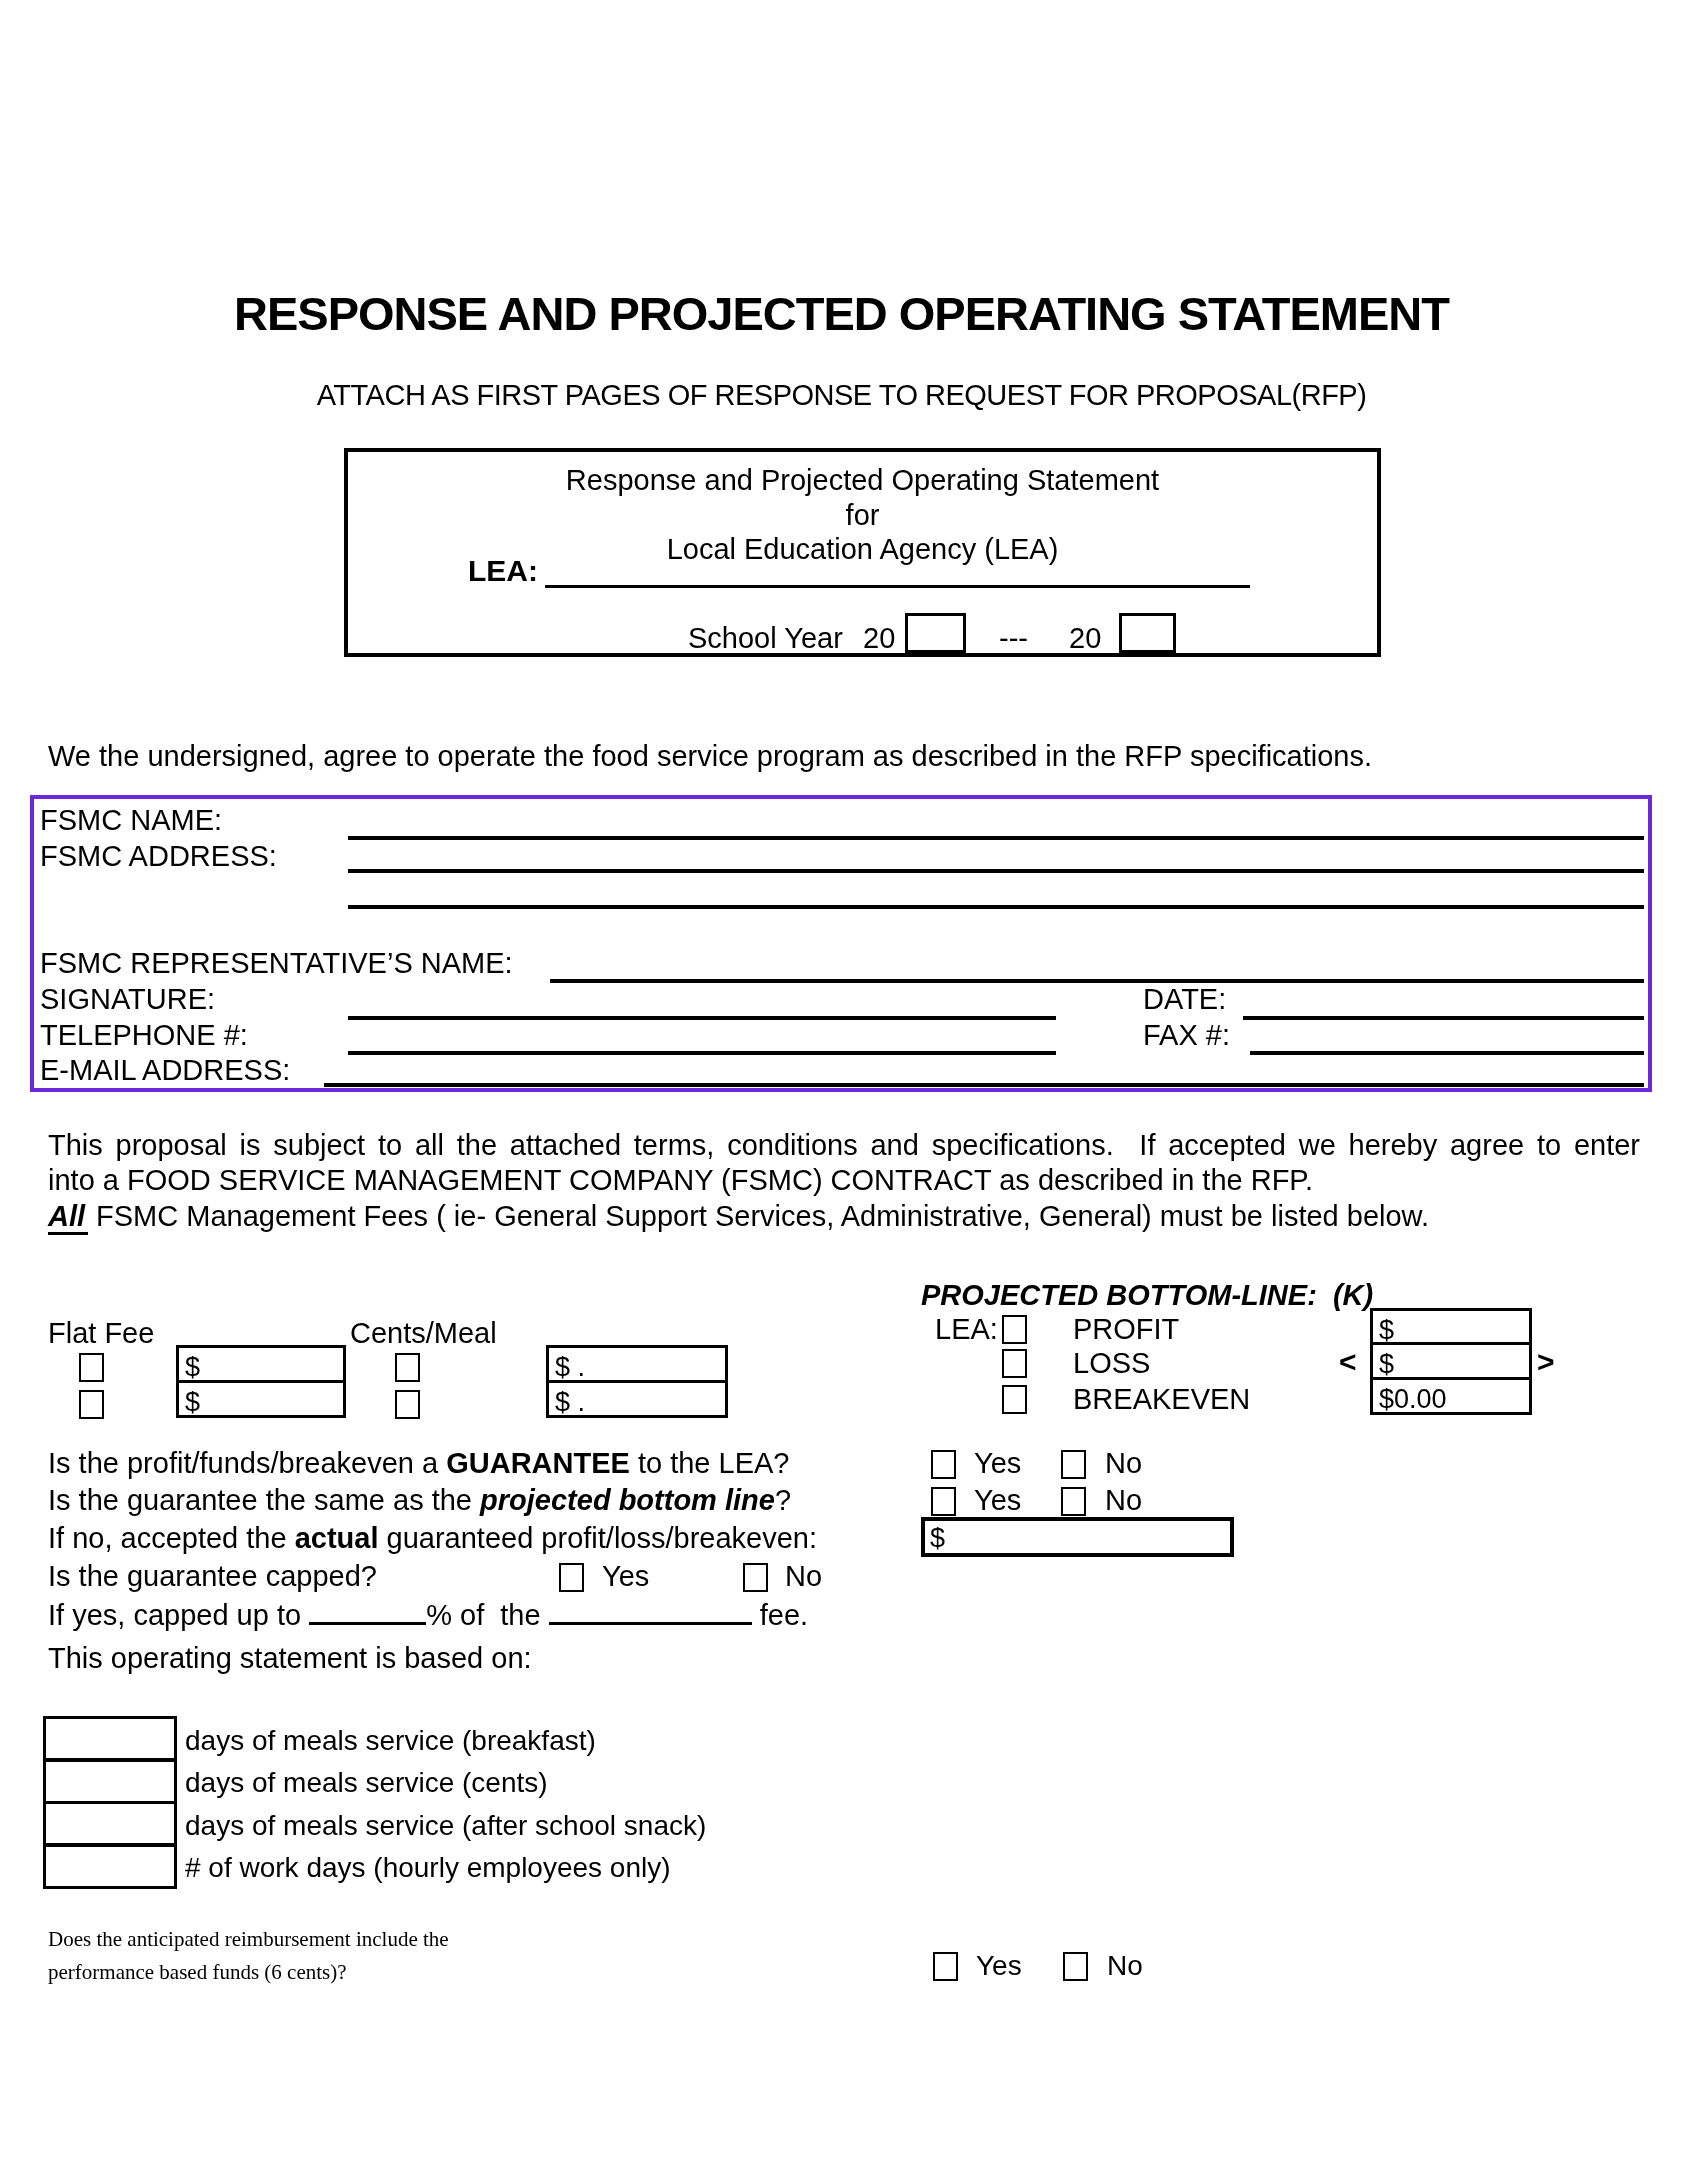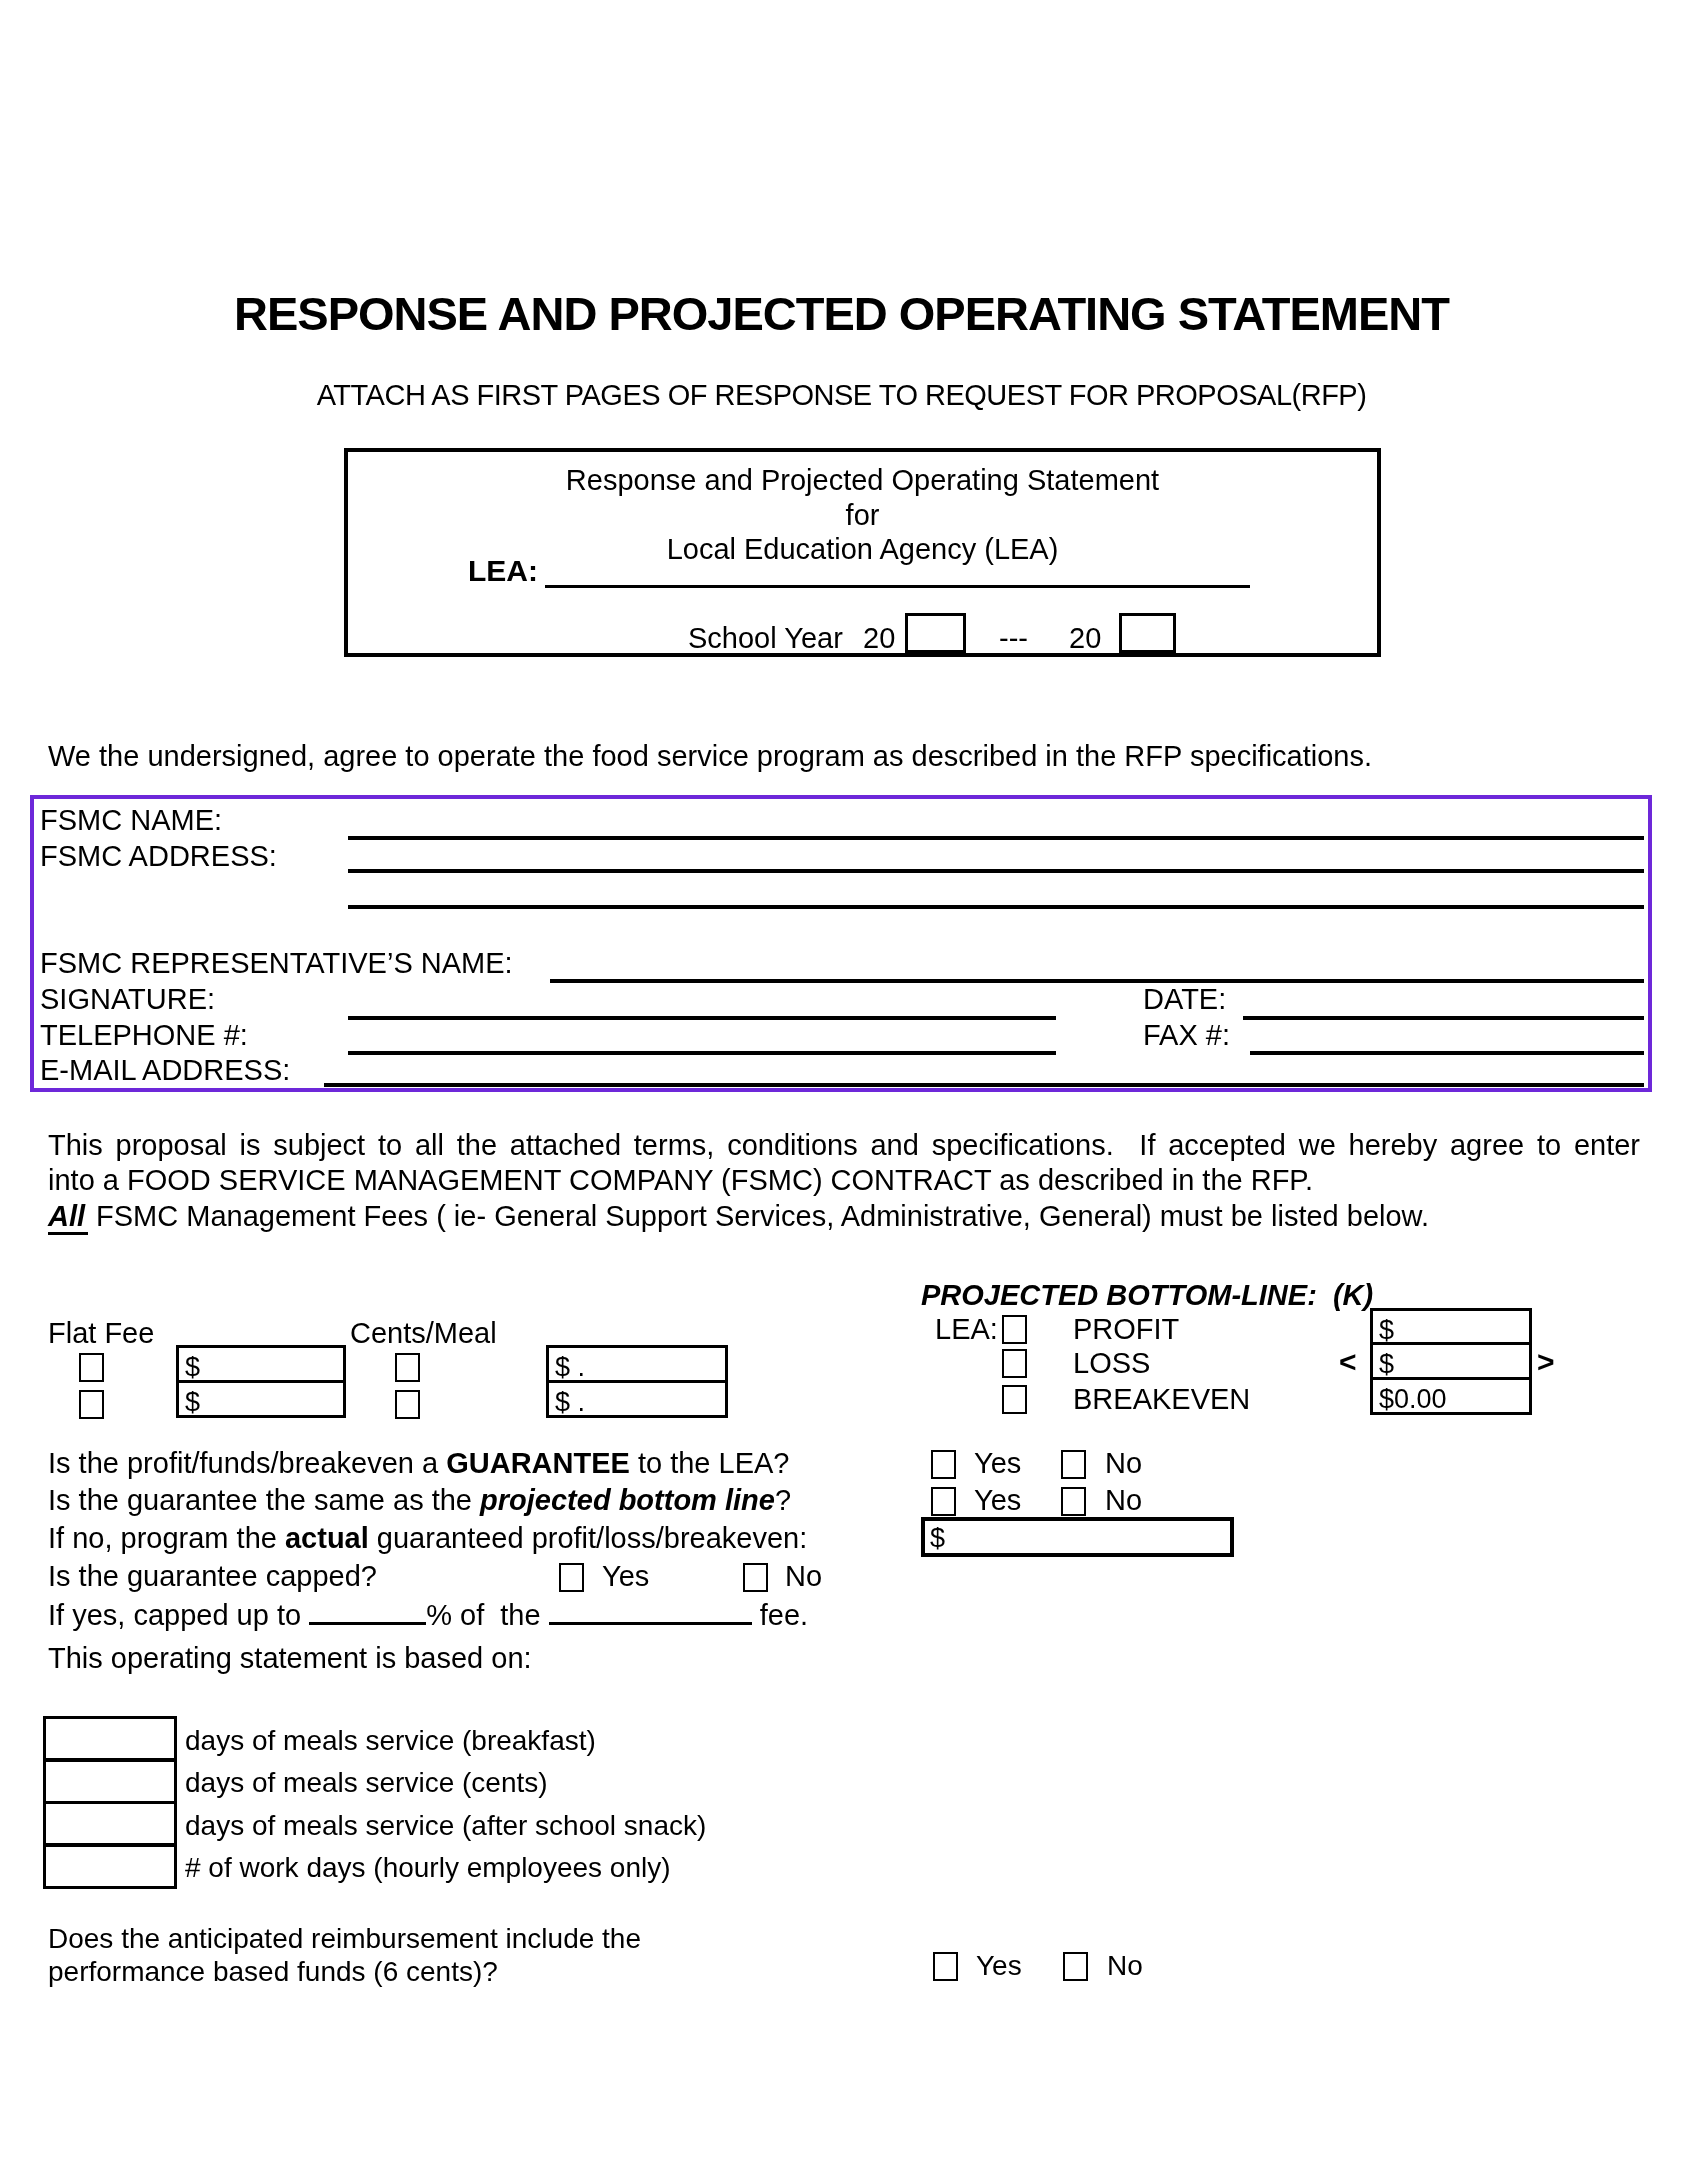--- a/index.html
+++ b/index.html
@@ -32,21 +32,21 @@
   .just { text-align:justify; text-align-last:justify; }
   .allw { font-weight:bold; font-style:italic; border-bottom:3px solid #000;
           padding-right:3px; }
   .feeh { position:absolute; left:48px; top:1271px; font-weight:bold; font-size:31px; }
   .feeh .allbig { font-size:34px; margin:0 22px 0 10px; border-bottom-width:4px; }
   .blank { display:inline-block; height:27px; border-bottom:3px solid #000; }
   .qbox { position:absolute; left:921px; top:1517px; width:313px; height:40px;
           border:4px solid #000; font-size:27px; padding:2px 0 0 5px; }
   .daybox { position:absolute; left:43px; width:134px; height:46px; border:3px solid #000; }
   .daylab { position:absolute; left:185px; font-size:28px; }
-  .small { font-size:28px; line-height:34px; }
+  .small { font-size:21px; line-height:34px;font-family:Liberation Serif, serif; }
   .brk { font-size:30px; font-weight:bold; }
 </style>
 </head>
 <body>
 
 <div class="sheet">
 
 
   <div class="title">RESPONSE AND PROJECTED OPERATING STATEMENT</div>
   <div class="subtitle">ATTACH AS FIRST PAGES OF RESPONSE TO REQUEST FOR PROPOSAL(RFP)</div>
@@ -132,21 +132,21 @@
   <div class="t" style="left:974px;  top:1447px;">Yes</div>
   <span class="cb" style="left:1061px; top:1450px;"></span>
   <div class="t" style="left:1105px; top:1447px;">No</div>
 
   <div class="t" style="left:48px; top:1484px;"><span>Is the guarantee the same as the </span><span class="b i">projected bottom line</span><span>?</span></div>
   <span class="cb" style="left:931px;  top:1487px;"></span>
   <div class="t" style="left:974px;  top:1484px;">Yes</div>
   <span class="cb" style="left:1061px; top:1487px;"></span>
   <div class="t" style="left:1105px; top:1484px;">No</div>
 
-  <div class="t" style="left:48px; top:1522px;"><span>If no, program the </span><span class="b">actual</span><span> guaranteed profit/loss/breakeven:</span></div>
+  <div class="t" style="left:48px; top:1522px;"><span>If no, accepted the </span><span class="b">actual</span><span> guaranteed profit/loss/breakeven:</span></div>
   <div class="qbox">$</div>
 
   <div class="t" style="left:48px; top:1560px;">Is the guarantee capped?</div>
   <span class="cb" style="left:559px; top:1563px;"></span>
   <div class="t" style="left:602px; top:1560px;">Yes</div>
   <span class="cb" style="left:743px; top:1563px;"></span>
   <div class="t" style="left:785px; top:1560px;">No</div>
 
   <div class="t" style="left:48px; top:1598px;"><span>If yes, capped up to </span><span class="blank" style="width:117px;"></span><span>% of  the </span><span class="blank" style="width:203px;"></span><span> fee.</span></div>
 

